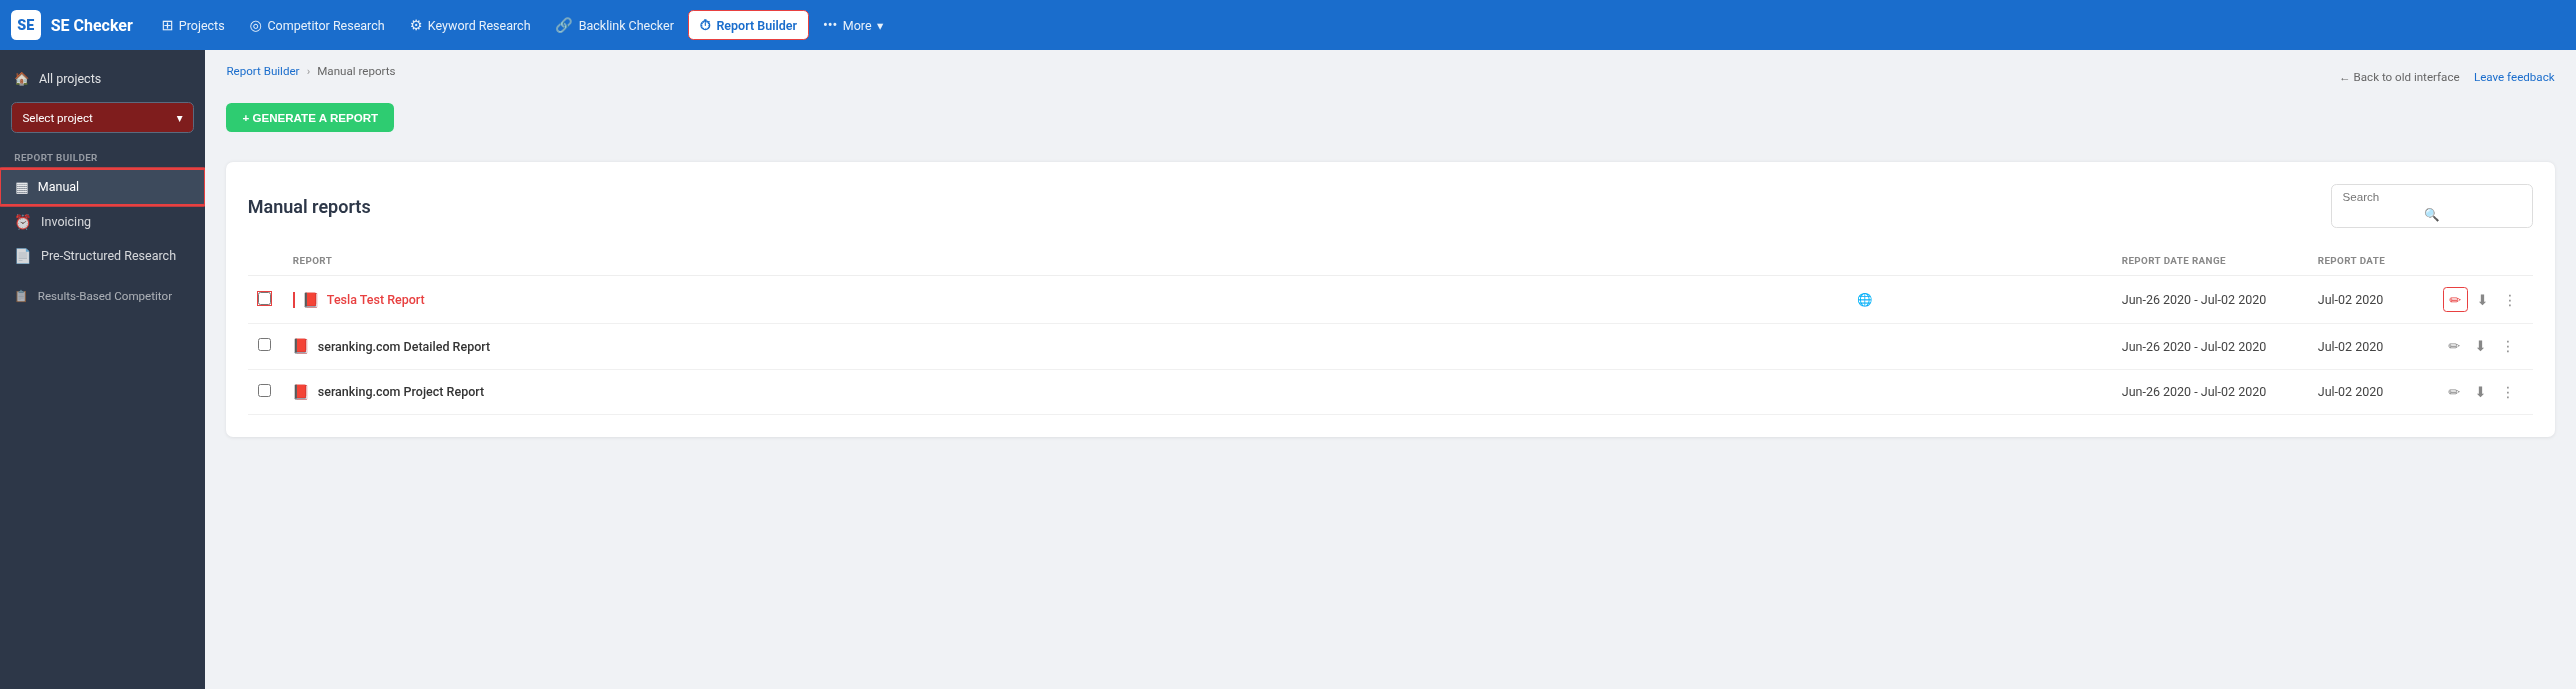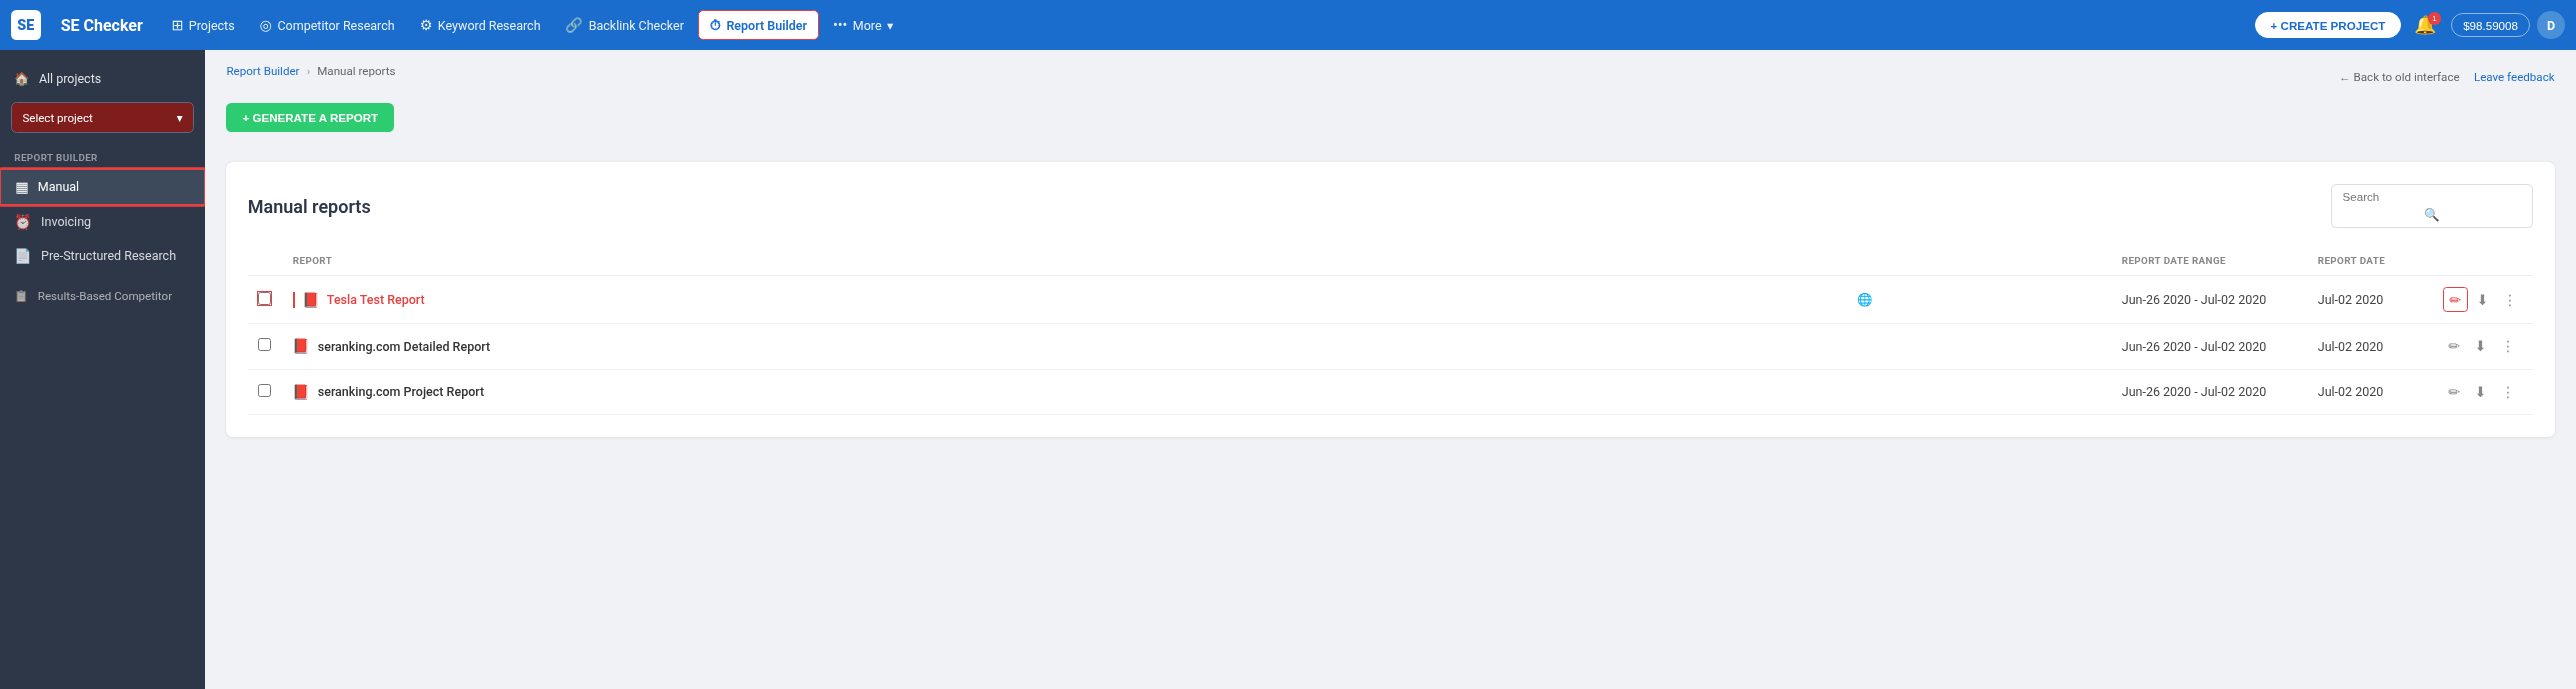--- a/index.html
+++ b/index.html
@@ -11,21 +11,21 @@
       height: 50px;
       display: flex;
       align-items: center;
       padding: 0 10.7px;
       gap: 3.6px;
       position: fixed;
       top: 0; left: 0; right: 0;
       z-index: 100;
     }
     .logo {
-      display: flex; align-items: center; gap: 20px;
+      display: flex; align-items: center; gap: 10px;
       color: white; font-weight: 700; font-size: 16px;
       margin-right: 14.3px;
     }
     .logo-icon {
       background: white; color: #1a6dcc;
       width: 30px; height: 30px;
       border-radius: 5.4px;
       display: flex; align-items: center; justify-content: center;
       font-weight: 900; font-size: 14.3px;
     }
@@ -299,35 +299,20 @@
   <div class="nav-item active">
     <span class="nav-icon">⏱</span>
     <span>Report Builder</span>
   </div>
   <div class="nav-item">
     <span class="nav-icon">•••</span>
     <span>More</span>
     <span>▾</span>
   </div>
 
-  <div class="nav-right">
-    <button class="create-project-btn">
-      <span>+ CREATE PROJECT</span>
-    </button>
-    <button class="bell-btn">
-      🔔
-      <span class="bell-badge">1</span>
-    </button>
-    <button class="balance-btn">
-      <span>$98.59008</span>
-    </button>
-    <div class="avatar-btn">
-      <span>D</span>
-    </div>
-  </div>
 </nav>
 
 <div class="layout">
 
   <aside class="sidebar">
     <div class="sidebar-all-projects">
       <span>🏠</span>
       <span>All projects</span>
     </div>
 

